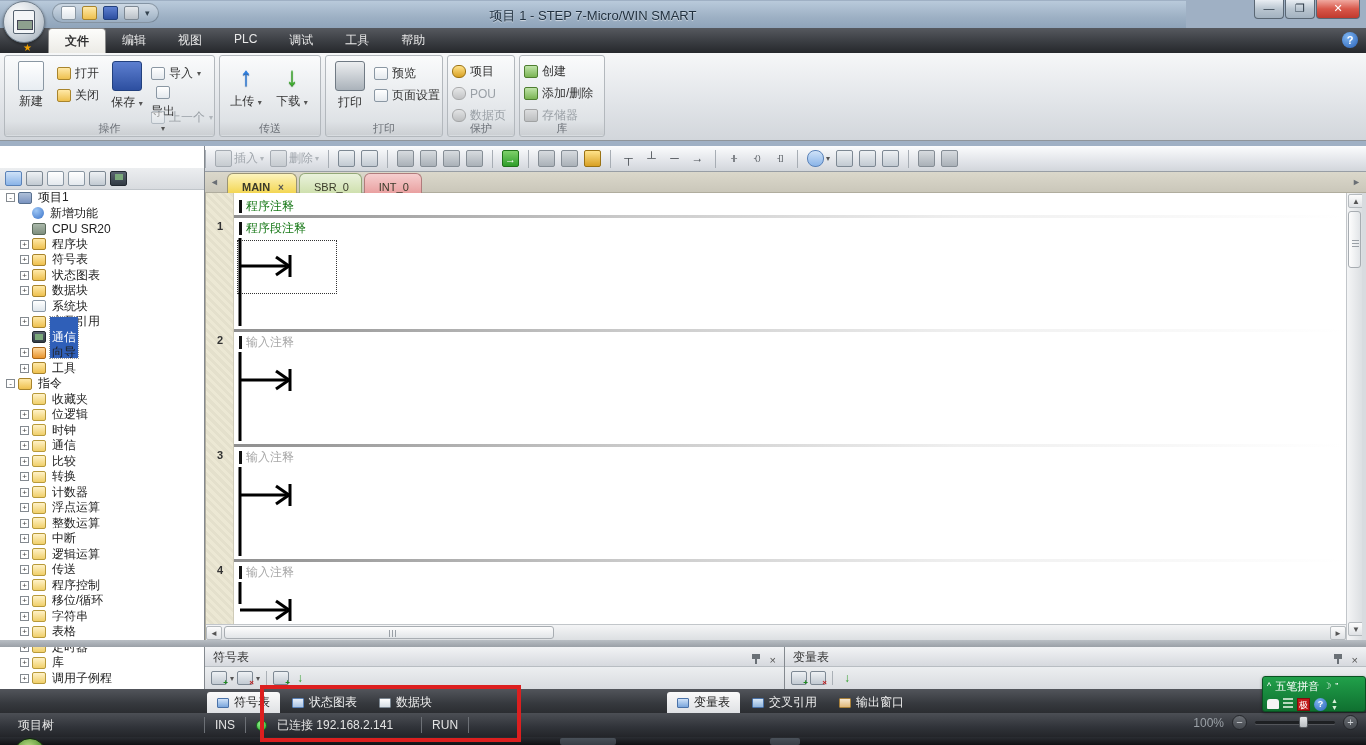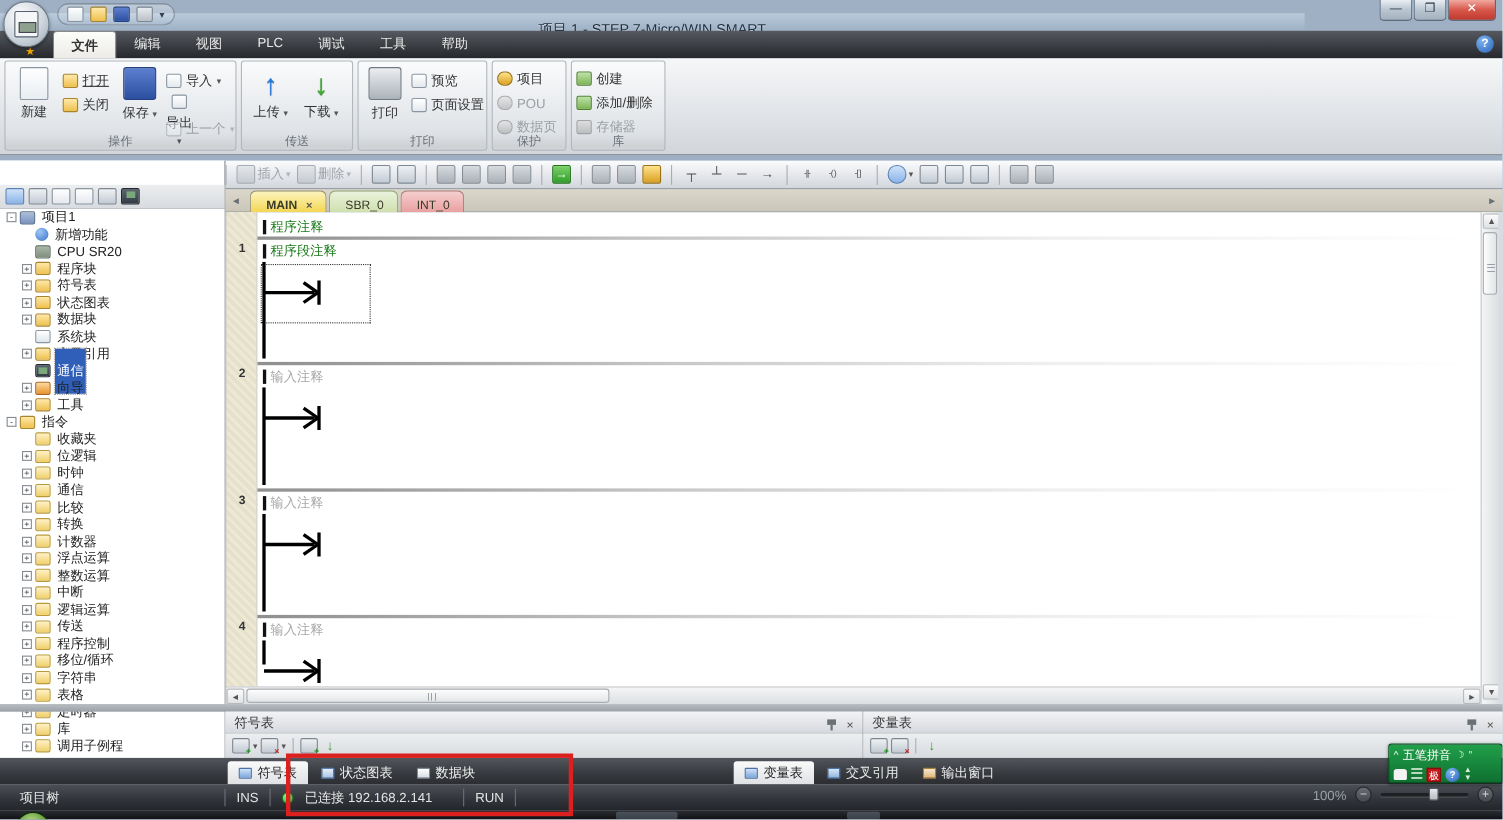--- a/index.html
+++ b/index.html
@@ -1,21 +1,21 @@
 <!DOCTYPE html>
 <html><head>
 <meta charset="utf-8">
 <style>
   *{margin:0;padding:0;box-sizing:border-box;}
   html,body{width:1366px;height:745px;overflow:hidden;}
   body{font-family:"Liberation Sans","DejaVu Sans",sans-serif;font-size:12px;background:#9fb0c4;position:relative;}
   .abs{position:absolute;}
 
   
-  .titlebar{left:0;top:12px;width:1186px;height:28px;background:linear-gradient(#b9cadb,#9db0c4 60%,#8fa4ba);border-bottom:1px solid #73879c;}
+  .titlebar{left:0;top:1px;width:1186px;height:28px;background:linear-gradient(#b9cadb,#9db0c4 60%,#8fa4ba);border-bottom:1px solid #73879c;}
   .title{left:0;right:0;top:6px;text-align:center;color:#20303f;font-size:13px;text-shadow:0 1px 1px rgba(255,255,255,.6);}
   .orb{left:3px;top:1px;width:42px;height:42px;border-radius:50%;background:radial-gradient(circle at 35% 30%,#fdfdfd,#cfd6dd 55%,#9aa6b2);border:1px solid #6e7c8a;box-shadow:0 1px 3px rgba(0,0,0,.45);z-index:30;}
   .orbicon{left:9px;top:8px;width:22px;height:24px;background:#f4f6f8;border:1px solid #55626f;border-radius:2px;}
   .orbicon:after{content:"";position:absolute;left:3px;bottom:3px;width:14px;height:8px;background:#8ea08e;border:1px solid #445;}
   .qat{left:52px;top:3px;height:20px;display:flex;align-items:center;gap:6px;padding:0 8px;background:linear-gradient(rgba(255,255,255,.35),rgba(255,255,255,.05));border:1px solid rgba(80,95,110,.5);border-radius:10px;}
   .qi{width:15px;height:14px;border-radius:2px;}
   .qi-new{background:linear-gradient(#fff,#dfe5ea);border:1px solid #8a97a3;}
   .qi-open{background:linear-gradient(#ffe9a8,#eec04e);border:1px solid #a8842c;}
   .qi-save{background:linear-gradient(#5d7fd0,#2d4fa0);border:1px solid #22407e;}
   .qi-print{background:linear-gradient(#e8ebee,#b9c0c7);border:1px solid #7d8893;}
@@ -213,21 +213,21 @@
 
 <div class="abs ribbon">
 
   <div class="abs rgroup" style="left:4px;width:211px;">
     <div class="rbig" style="left:4px;">
       <div class="newpage">
           <span class="starmark">★</span>
         </div>
       <span>新建</span>
     </div>
-    <div class="rsmall" style="left:52px;top:8px;text-decoration:underline;">
+    <div class="rsmall" style="left:52px;top:8px;">
         <span class="sicon ic-folder"></span>
         <span>打开</span>
       </div>
     <div class="rsmall" style="left:52px;top:30px;">
         <span class="sicon ic-folder"></span>
         <span>关闭</span>
       </div>
     <div class="rbig" style="left:100px;">
       <div class="bicon ic-floppy"></div>
       <span>保存</span> <span class="dd">▾</span>

